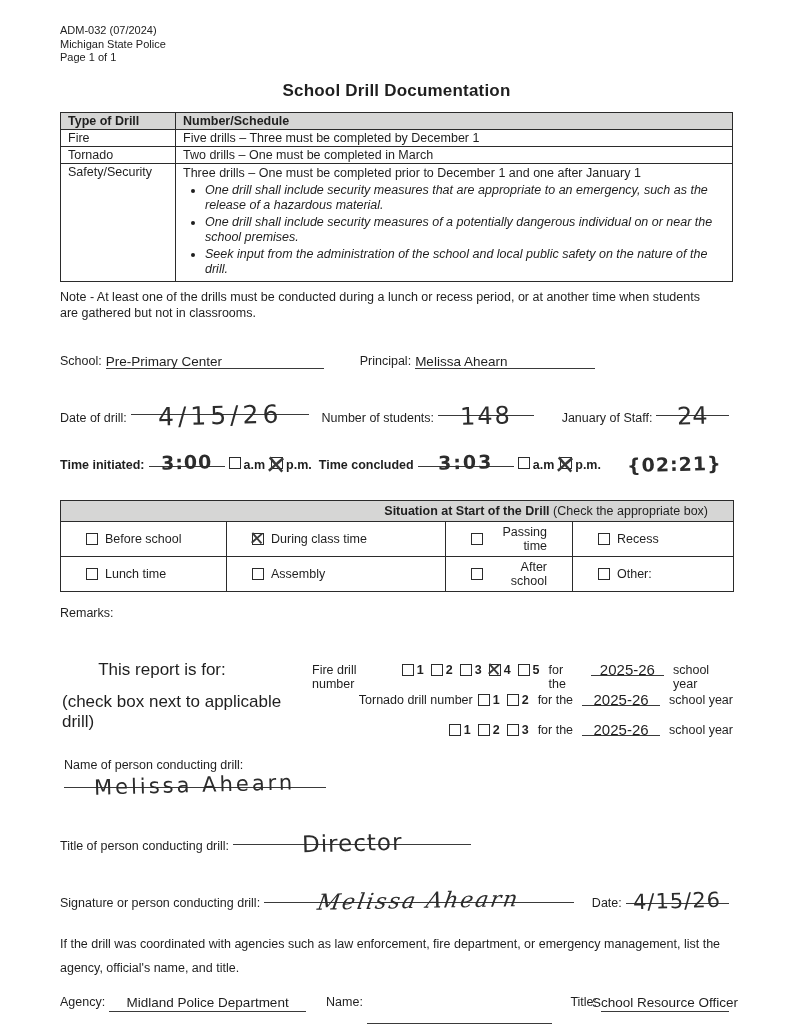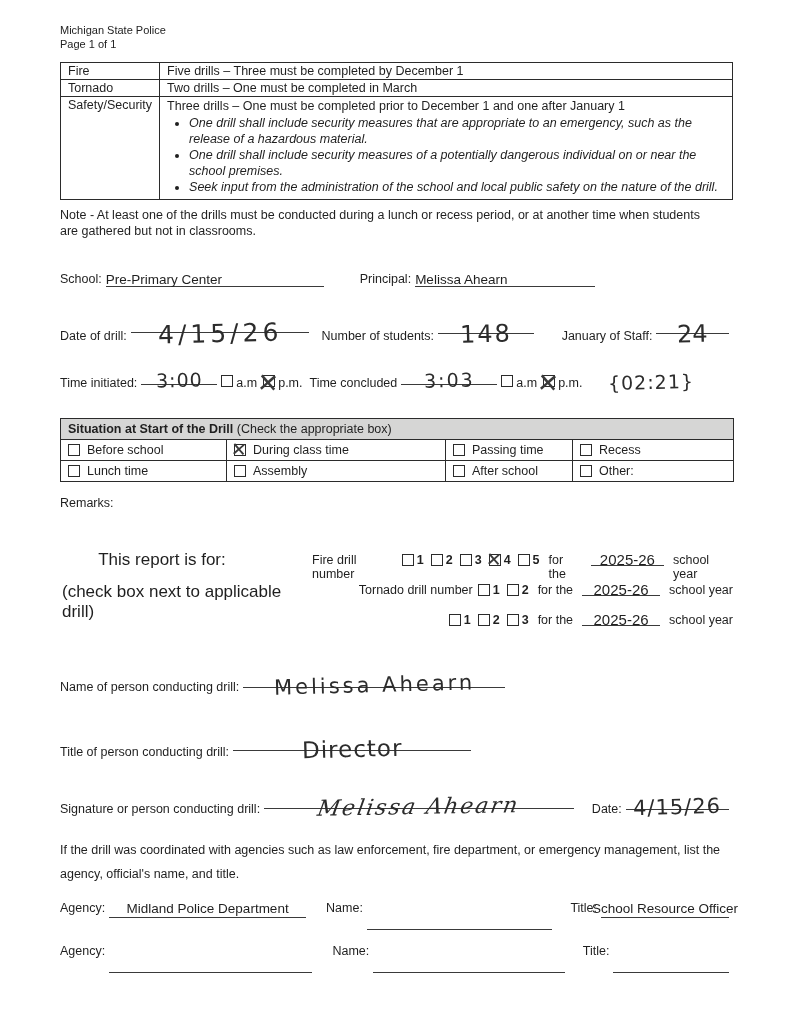--- a/index.html
+++ b/index.html
@@ -53,60 +53,66 @@
   }
   .cb.checked::after {
     content:"\2715"; position:absolute; left:-4px; top:-7px;
     font-size:19px; font-weight:bold; color:#3a3a3a; transform:rotate(4deg);
     font-family:"DejaVu Sans", sans-serif;
   }
   .cb.bigx.checked::after { font-size:26px; left:-7px; top:-8px; }
 
   
   table.sit { border-collapse:collapse; width:673px; margin-top:27px; font-size:12.5px; table-layout:fixed; }
-  table.sit th, table.sit td { border:1.6px solid #2b2b2b; padding:3px 7px; text-align:left; }
+  table.sit th, table.sit td { border:1.6px solid #2b2b2b; padding:3px 25px; text-align:right; }
   table.sit th { background:#d6d6d5; font-weight:bold; }
   table.sit th .hint { font-weight:normal; }
   .sit-cell { display:flex; align-items:center; gap:7px; }
 
   .remarks { font-size:12.5px; margin-top:14px; }
 
   
   .report-block { display:flex; margin-top:40px; }
   .report-intro { width:250px; font-size:17px; padding-left:2px; }
   .report-intro .l1 { text-align:center; width:200px; }
   .report-intro .l2 { margin-top:12px; }
   .report-rows { flex:1; }
   .drill-row { display:flex; justify-content:flex-end; align-items:baseline; gap:5px; height:30px; font-size:12.5px; }
   .drill-row .boxes { display:inline-flex; align-items:center; gap:3px; position:relative; top:2px; }
   .drill-row .boxes .num { font-weight:bold; margin-right:4px; }
   .year-fill { width:78px; font-size:15px; justify-content:center; }
   .year-fill .typed { font-size:15px; }
 
   
-  .name-line { margin-top:32px; }
+  .name-line { margin-top:8px;flex-direction:column; }
   .title-line { margin-top:41px; }
   .sig-line { margin-top:34px; }
   .agency-intro { font-size:12.5px; line-height:24px; margin-top:22px; width:670px; }
   .agency-row { margin-top:14px; height:30px; align-items:baseline;text-align:center; }
   .agency-row .fill { height:18px; }
 </style>
 </head>
 <body>
 
 <div class="page">
 
   <div class="form-meta">
+    <div>ADM-032 (07/2024)</div>
     <div>Michigan State Police</div>
     <div>Page 1 of 1</div>
   </div>
 
+  <div class="doc-title">School Drill Documentation</div>
 
   <table class="drill">
     <tbody>
+        <tr>
+      <th class="c1">Type of Drill</th>
+      <th>Number/Schedule</th>
+    </tr>
     <tr>
       <td>Fire</td>
       <td>Five drills – Three must be completed by December 1</td>
     </tr>
     <tr>
       <td>Tornado</td>
       <td>Two drills – One must be completed in March</td>
     </tr>
     <tr>
       <td>Safety/Security</td>
@@ -143,21 +149,21 @@
     <span class="lbl" style="margin-left:8px;">Number of students:</span>
     <span class="fill" style="width:108px;">
       <span class="hand" style="font-size:24px; top:2px; letter-spacing:2px;">148</span>
     </span>
     <span class="lbl" style="margin-left:24px;">January of Staff:</span>
     <span class="fill" style="width:82px;">
       <span class="hand" style="font-size:24px; top:2px;">24</span>
     </span>
   </div>
 
-  <div class="frow" style="margin-top:26px;">
+  <div class="frow" style="margin-top:26px;font-weight:bold;">
     <span class="lbl">Time initiated:</span>
     <span class="fill" style="width:76px;">
       <span class="hand" style="font-size:19px; top:0; letter-spacing:1px;">3:00</span>
     </span>
     <span class="cb"></span>
     <span class="lbl" style="margin-left:3px;">a.m</span>
     <span class="cb bigx checked" style="margin-left:6px;"></span>
     <span class="lbl" style="margin-left:3px;">p.m.</span>
     <span class="lbl" style="margin-left:7px;">Time concluded</span>
     <span class="fill" style="width:96px;">

